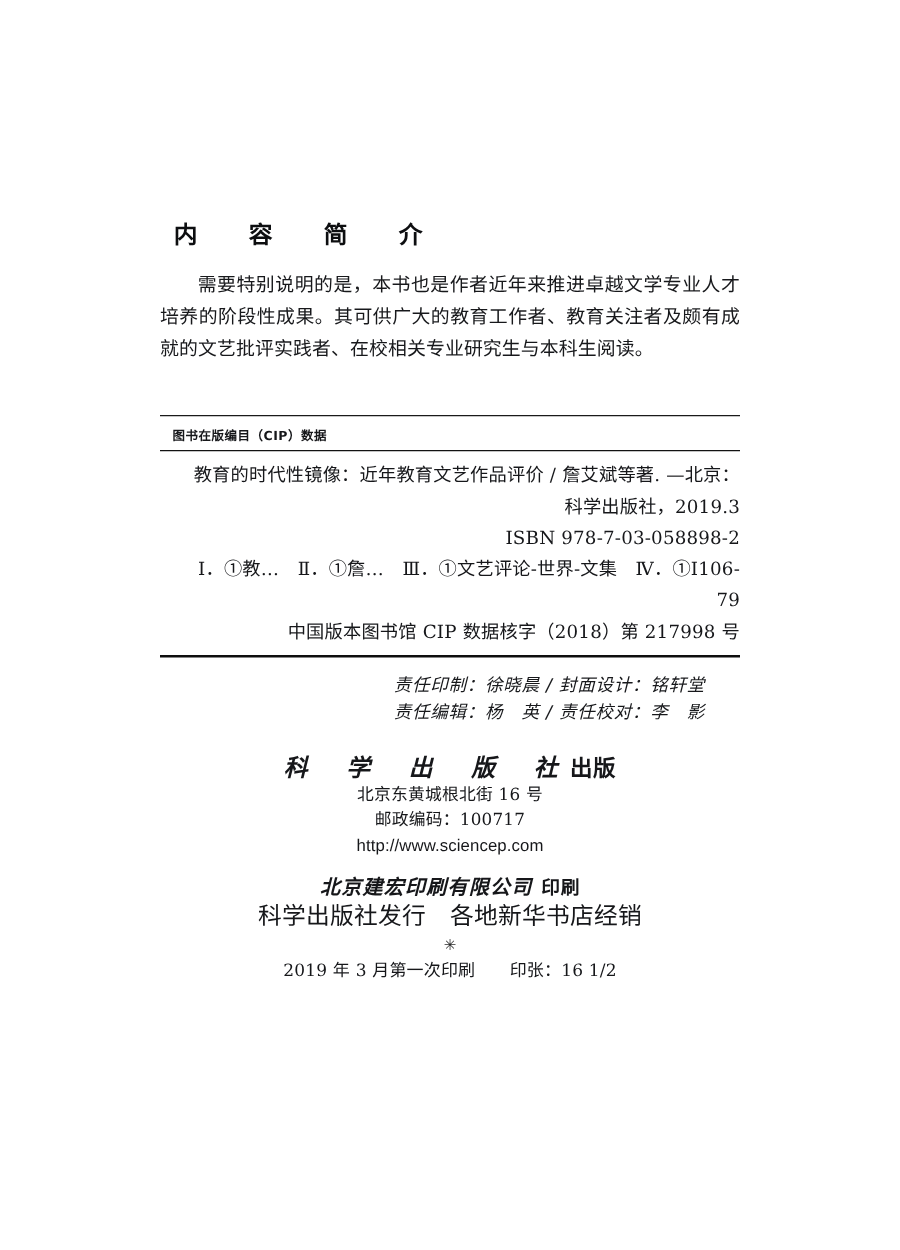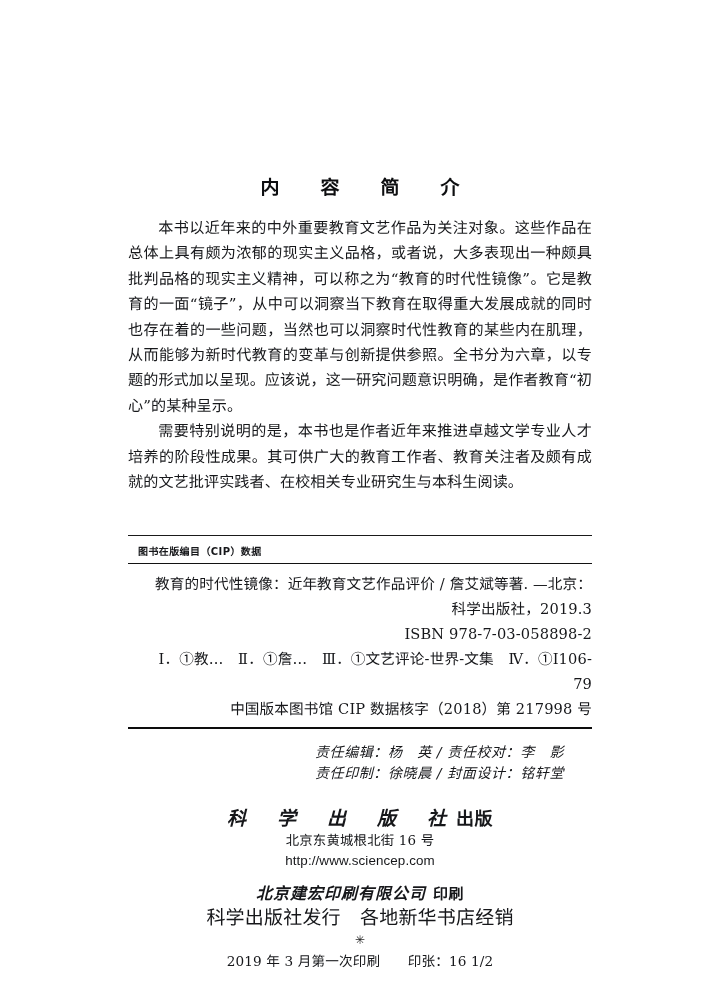--- a/index.html
+++ b/index.html
@@ -25,21 +25,21 @@
     width: 720px;
     height: 1000px;
     box-sizing: border-box;
     padding: 0 128px;
   }
 
   
   .section-title {
     margin: 0;
     padding-top: 172px;
-    text-align: center;
+    text-align: left;
     font-size: 19px;
     font-weight: bold;
     letter-spacing: 11px;
     text-indent: 11px;
     font-family: "DejaVu Sans", "Liberation Sans", sans-serif;
     color: #0d0e10;
   }
 
   
   .abstract {
@@ -181,46 +181,46 @@
   }
 </style>
 </head>
 <body>
 
 <div class="page">
 
   <h1 class="section-title">内　容　简　介</h1>
 
   <div class="abstract">
-    <p>本书以近年来的中外重要教育文艺作品为关注对象。这些作品在总体上具有颇为浓郁的现实主义品格，或者说，大多表现出一种颇具批判品格的现实主义精神，可以称之为“教育的时代性镜像”。它是教育的一面“镜子”，从中可以洞察当下教育在取得重大发展成就的同时也存在着的一些问题，当然也可以洞察时代性教育的某些内在肌理，从而能够为新时代教育的变革与创新提供参照。全书分为六章，以专题的形式加以呈现。应该说，这一研究问题意识明确，是作者教育“初心”的某种呈示。</p>
     <p>需要特别说明的是，本书也是作者近年来推进卓越文学专业人才培养的阶段性成果。其可供广大的教育工作者、教育关注者及颇有成就的文艺批评实践者、在校相关专业研究生与本科生阅读。</p>
   </div>
 
   <div class="cip-block">
     <div class="cip-heading">图书在版编目（CIP）数据</div>
     <div class="cip-body">
       <p class="indent-block">教育的时代性镜像：近年教育文艺作品评价 / 詹艾斌等著. —北京：科学出版社，2019.3</p>
       <p class="indent1">ISBN 978-7-03-058898-2</p>
       <p class="indent1">Ⅰ．①教…　Ⅱ．①詹…　Ⅲ．①文艺评论-世界-文集　Ⅳ．①I106-79</p>
       <p class="indent1">中国版本图书馆 CIP 数据核字（2018）第 217998 号</p>
     </div>
   </div>
 
   <div class="credits">
+    <p>责任印制：徐晓晨 / 封面设计：铭轩堂</p>
     <p>责任编辑：杨　英 / 责任校对：李　影</p>
-    <p>责任印制：徐晓晨 / 封面设计：铭轩堂</p>
   </div>
 
   <div class="imprint">
 
     <div class="publisher-line">
       <span class="publisher-logo">科　学　出　版　社</span><span class="publisher-suffix">出版</span>
     </div>
 
     <div class="addr">北京东黄城根北街 16 号</div>
+    <div class="zip">邮政编码：100717</div>
     <div class="url">http://www.sciencep.com</div>
 
     <div class="printer-line">
       <span class="printer-name">北京建宏印刷有限公司</span><span class="printer-suffix">印刷</span>
     </div>
 
     <div class="distributor">科学出版社发行　各地新华书店经销</div>
 
     <div class="star-sep">✳</div>
 

